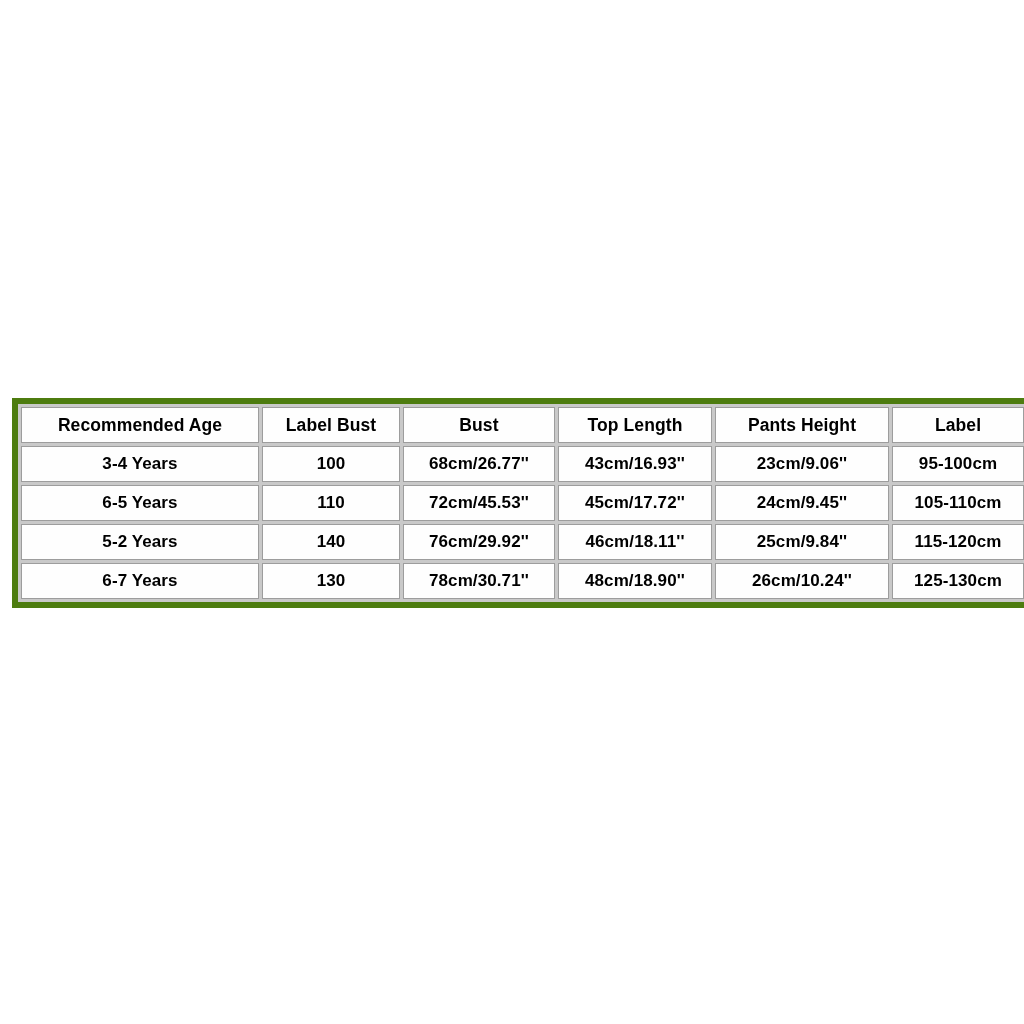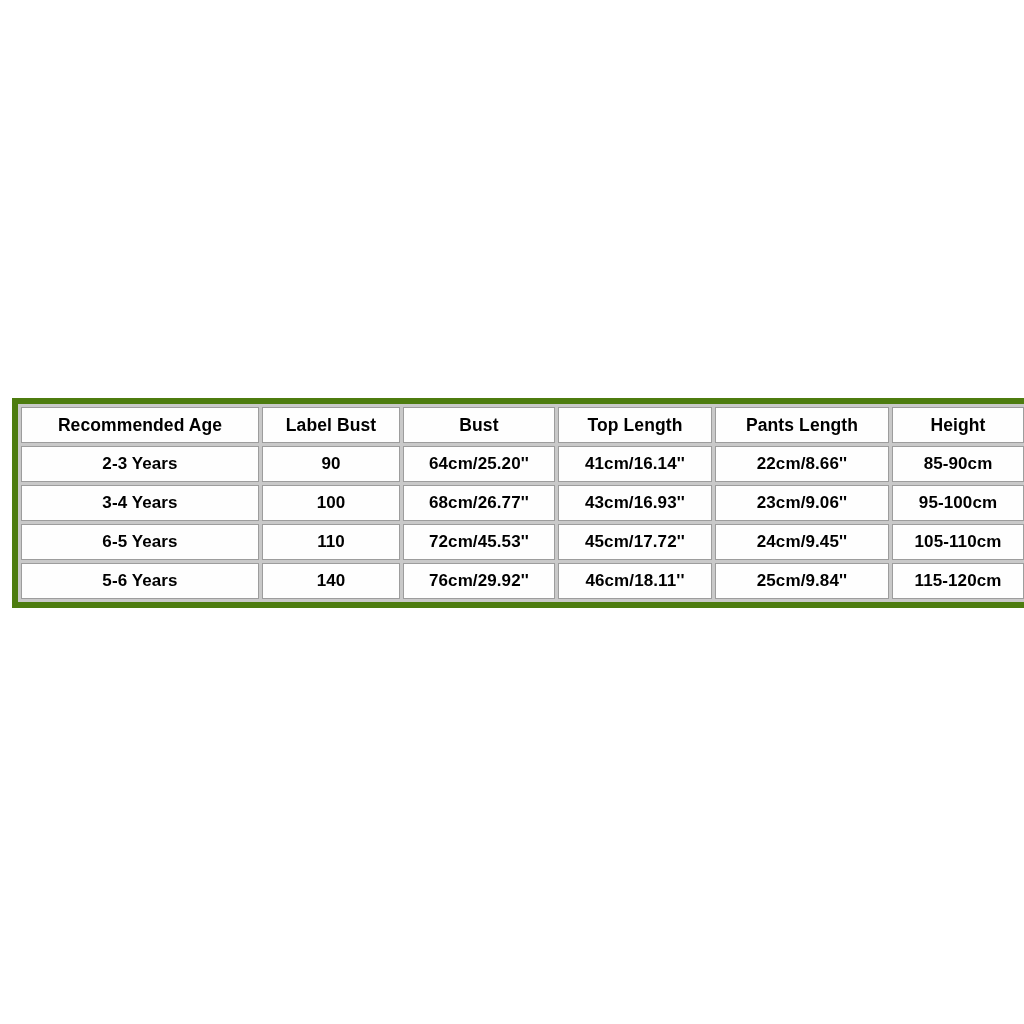--- a/index.html
+++ b/index.html
@@ -75,57 +75,57 @@
         <col class="c3">
           <col class="c4">
           <col class="c5">
       </colgroup>
       <tbody>
         <tr class="header-row">
           <td>Recommended Age</td>
           <td>Label Bust</td>
           <td>Bust</td>
           <td>Top Length</td>
-          <td>Pants Length</td>
-          <td>Height</td>
+          <td>Pants Height</td>
+          <td>Label</td>
         </tr>
 
-        <tr>
-          <td>2-3 Years</td>
-          <td>90</td>
-          <td>64cm/25.20''</td>
-          <td>41cm/16.14''</td>
-          <td>22cm/8.66''</td>
-          <td>85-90cm</td>
-        </tr>
 
         <tr>
           <td>3-4 Years</td>
           <td>100</td>
           <td>68cm/26.77''</td>
           <td>43cm/16.93''</td>
           <td>23cm/9.06''</td>
           <td>95-100cm</td>
         </tr>
 
         <tr>
           <td>6-5 Years</td>
           <td>110</td>
           <td>72cm/45.53''</td>
           <td>45cm/17.72''</td>
           <td>24cm/9.45''</td>
           <td>105-110cm</td>
         </tr>
 
         <tr>
-          <td>5-6 Years</td>
+          <td>5-2 Years</td>
           <td>140</td>
           <td>76cm/29.92''</td>
           <td>46cm/18.11''</td>
           <td>25cm/9.84''</td>
           <td>115-120cm</td>
         </tr>
 
+        <tr>
+          <td>6-7 Years</td>
+          <td>130</td>
+          <td>78cm/30.71''</td>
+          <td>48cm/18.90''</td>
+          <td>26cm/10.24''</td>
+          <td>125-130cm</td>
+        </tr>
       </tbody>
     </table>
   </div>
 
 </div>
 
 </body></html>

